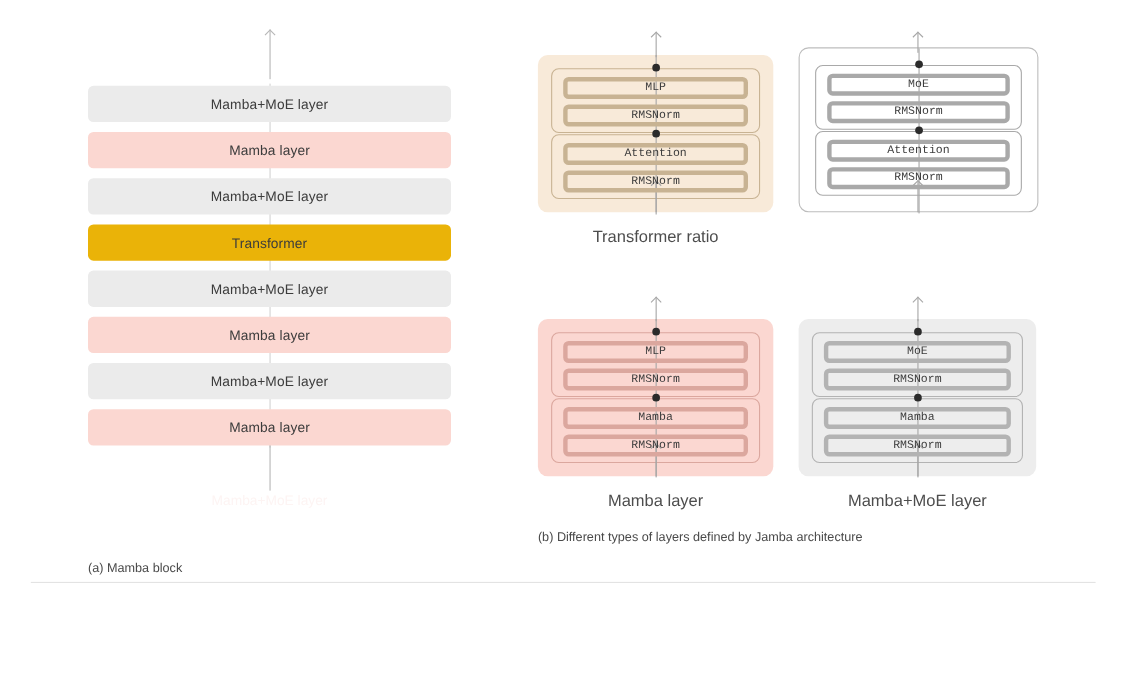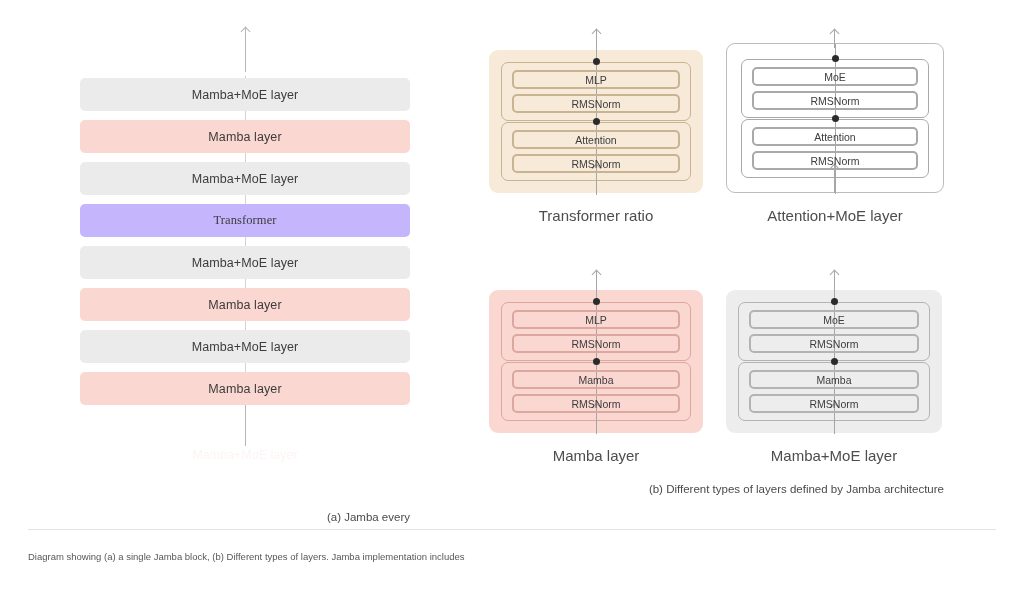--- a/index.html
+++ b/index.html
@@ -44,21 +44,21 @@
     display: flex;
     align-items: center;
     justify-content: center;
     font-size: 12.5px;
     color: #3c3c3c;
     letter-spacing: .1px;
     z-index: 2;
   }
   .lbar.gray  { background: #ebebeb; }
   .lbar.pink  { background: #fbd7d1; }
-  .lbar.tan   { background: #c4b5fd; font-family: Liberation Serif, serif; }
+  .lbar.tan   { background: #eab308; }
 
   
   .spine {
     position: absolute;
     left: 50%;
     top: -2px;
     bottom: -2px;
     width: 1px;
     margin-left: -0.5px;
     background: #d3d3d3;
@@ -91,21 +91,21 @@
     text-align: center;
     font-size: 12.5px;
     color: #fdf4f3;
     top: 0;
   }
 
   .subcap {
     position: absolute;
     font-size: 11.5px;
     color: #4a4a4a;
-    text-align: right;
+    text-align: left;
   }
 
   
   .panel {
     position: absolute;
     box-sizing: border-box;
     border-radius: 9px;
   }
   .panel.tan  { background: #f8ead9; }
   .panel.pink { background: #fbd7d1; }
@@ -137,30 +137,31 @@
     gap: 5px;
   }
   .panel.tan  .resid { border-color: #c8b393; }
   .panel.pink .resid { border-color: #dba79e; }
   .panel.gray .resid { border-color: #b3b3b3; }
   .panel.white .resid { border-color: #a9a9a9; }
 
   .cell {
     box-sizing: border-box;
     height: 21px;
-    border: 2px solid #4c1d95;
+    border: 4px solid #4c1d95;
     border-radius: 5px;
     display: flex;
     align-items: center;
     justify-content: center;
     font-size: 10.5px;
     color: #3c3c3c;
     background: transparent;
     position: relative;
     z-index: 3;
+    font-family: Liberation Mono, monospace;
   }
   .panel.tan  .cell { border-color: #c8b393; }
   .panel.pink .cell { border-color: #dba79e; }
   .panel.gray .cell { border-color: #b3b3b3; }
   .panel.white .cell { border-color: #a9a9a9; }
 
   
   .pline {
     position: absolute;
     left: 50%;
@@ -242,21 +243,21 @@
       <div class="lbar gray">Mamba+MoE layer</div>
       <div class="lbar pink">Mamba layer</div>
       <div class="lbar gray">Mamba+MoE layer</div>
       <div class="lbar pink">Mamba layer</div>
     </div>
 
     <div class="arrow-v" style="top:372px; height:46px;"></div>
 
     <div class="ghost-label" style="top:420px;">Mamba+MoE layer</div>
 
-    <div class="subcap" style="left:0; width:330px; top:483px;">(a) Jamba every</div>
+    <div class="subcap" style="left:0; width:330px; top:483px;">(a) Mamba block</div>
   </div>
 
   <div class="panel tan" style="left:489px; top:50px; width:214px; height:143px;">
     <div class="pline" style="top:0px; height:143px;"></div>
     <div class="panel-inner">
       <div class="resid" style="top:0px; height:59px;">
         <div class="cell">MLP</div>
         <div class="cell">RMSNorm</div>
       </div>
       <div class="resid" style="top:60px; height:59px;">
@@ -281,21 +282,20 @@
       <div class="resid" style="top:60px; height:59px;">
         <div class="cell">Attention</div>
         <div class="cell">RMSNorm</div>
       </div>
     </div>
     <div class="dot" style="top:11px;"></div>
     <div class="dot" style="top:71px;"></div>
   </div>
   <div class="uparrow" style="position:absolute; left:834px; top:30px; height:18px;"></div>
   <div class="uparrow" style="position:absolute; left:834px; top:165px; height:28px;"></div>
-  <div class="panel-caption" style="left:726px; width:218px; top:207px;">Attention+MoE layer</div>
 
   <div class="panel pink" style="left:489px; top:290px; width:214px; height:143px;">
     <div class="pline" style="top:0px; height:143px;"></div>
     <div class="panel-inner">
       <div class="resid" style="top:0px; height:59px;">
         <div class="cell">MLP</div>
         <div class="cell">RMSNorm</div>
       </div>
       <div class="resid" style="top:60px; height:59px;">
         <div class="cell">Mamba</div>
@@ -325,16 +325,15 @@
     <div class="dot" style="top:68px;"></div>
   </div>
   <div class="uparrow" style="position:absolute; left:834px; top:271px; height:21px;"></div>
   <div class="uparrow" style="position:absolute; left:834px; top:404px; height:30px;"></div>
   <div class="panel-caption" style="left:726px; width:216px; top:447px;">Mamba+MoE layer</div>
 
   <div class="subcap" style="left:489px; width:455px; top:483px;">(b) Different types of layers defined by Jamba architecture</div>
 
   <div class="divider"></div>
   <div class="footnote">
-    <div>Diagram showing (a) a single Jamba block, (b) Different types of layers. Jamba implementation includes</div>
   </div>
 
 </div>
 
 </body></html>

